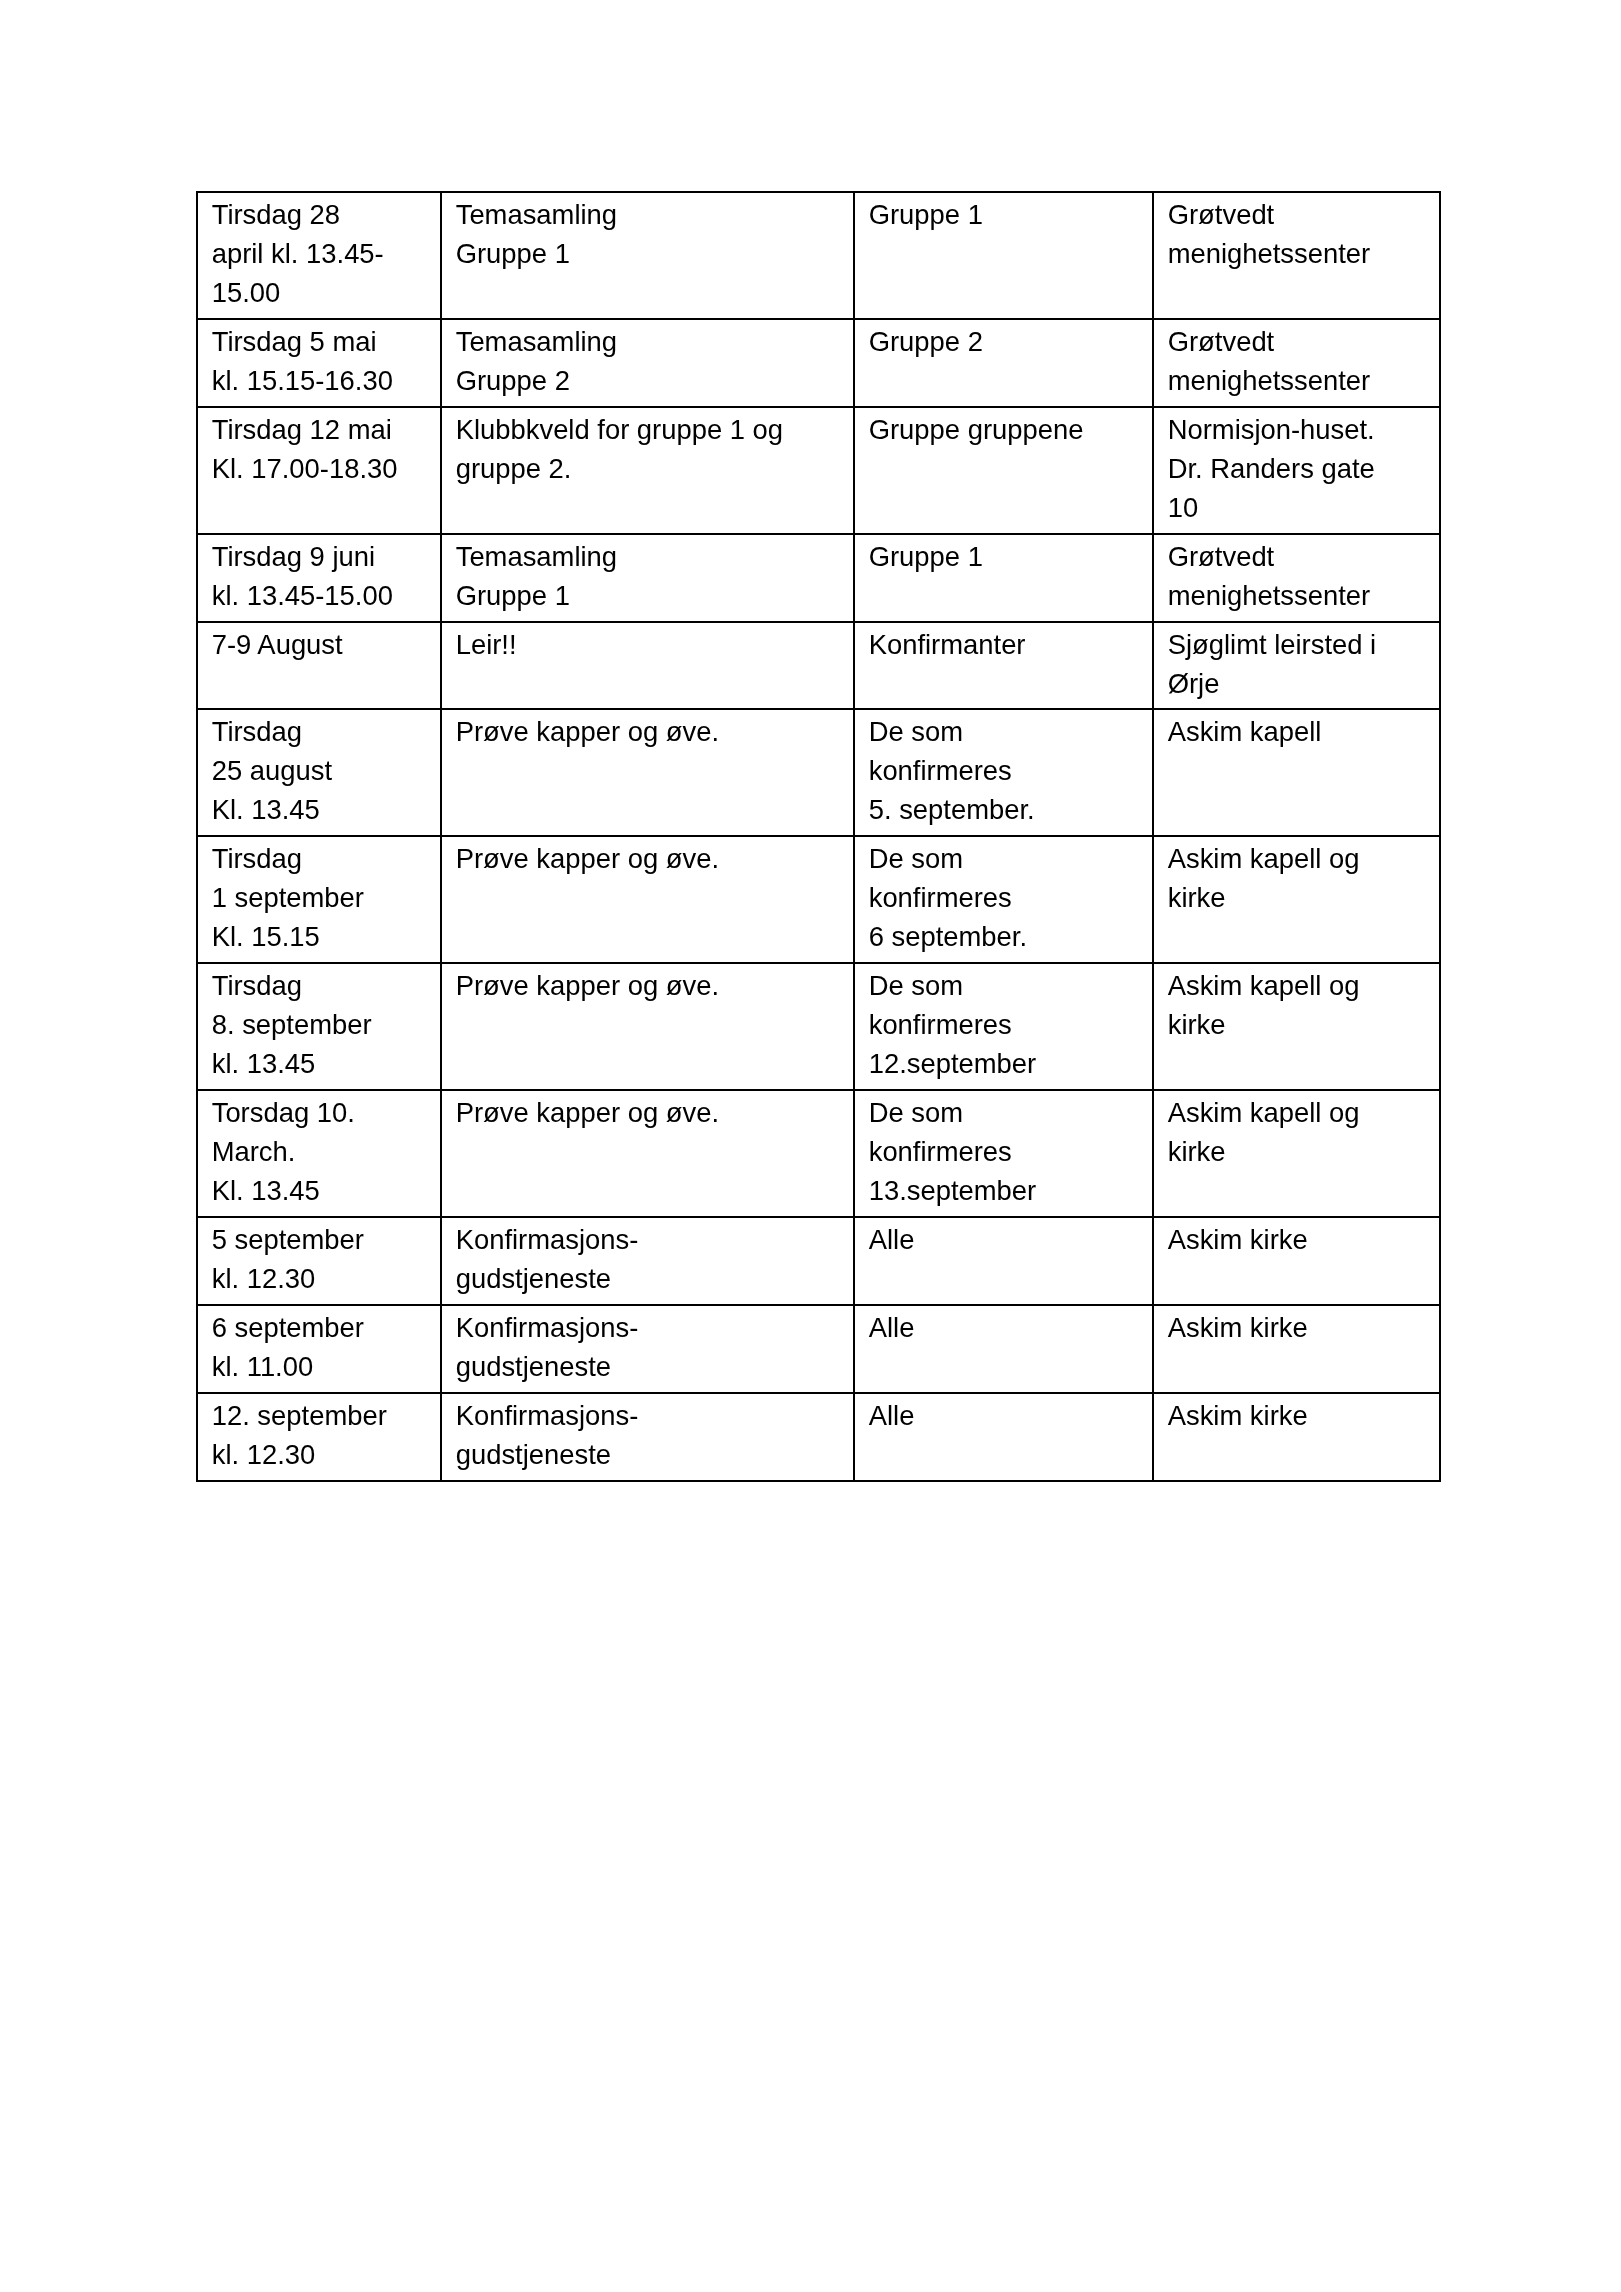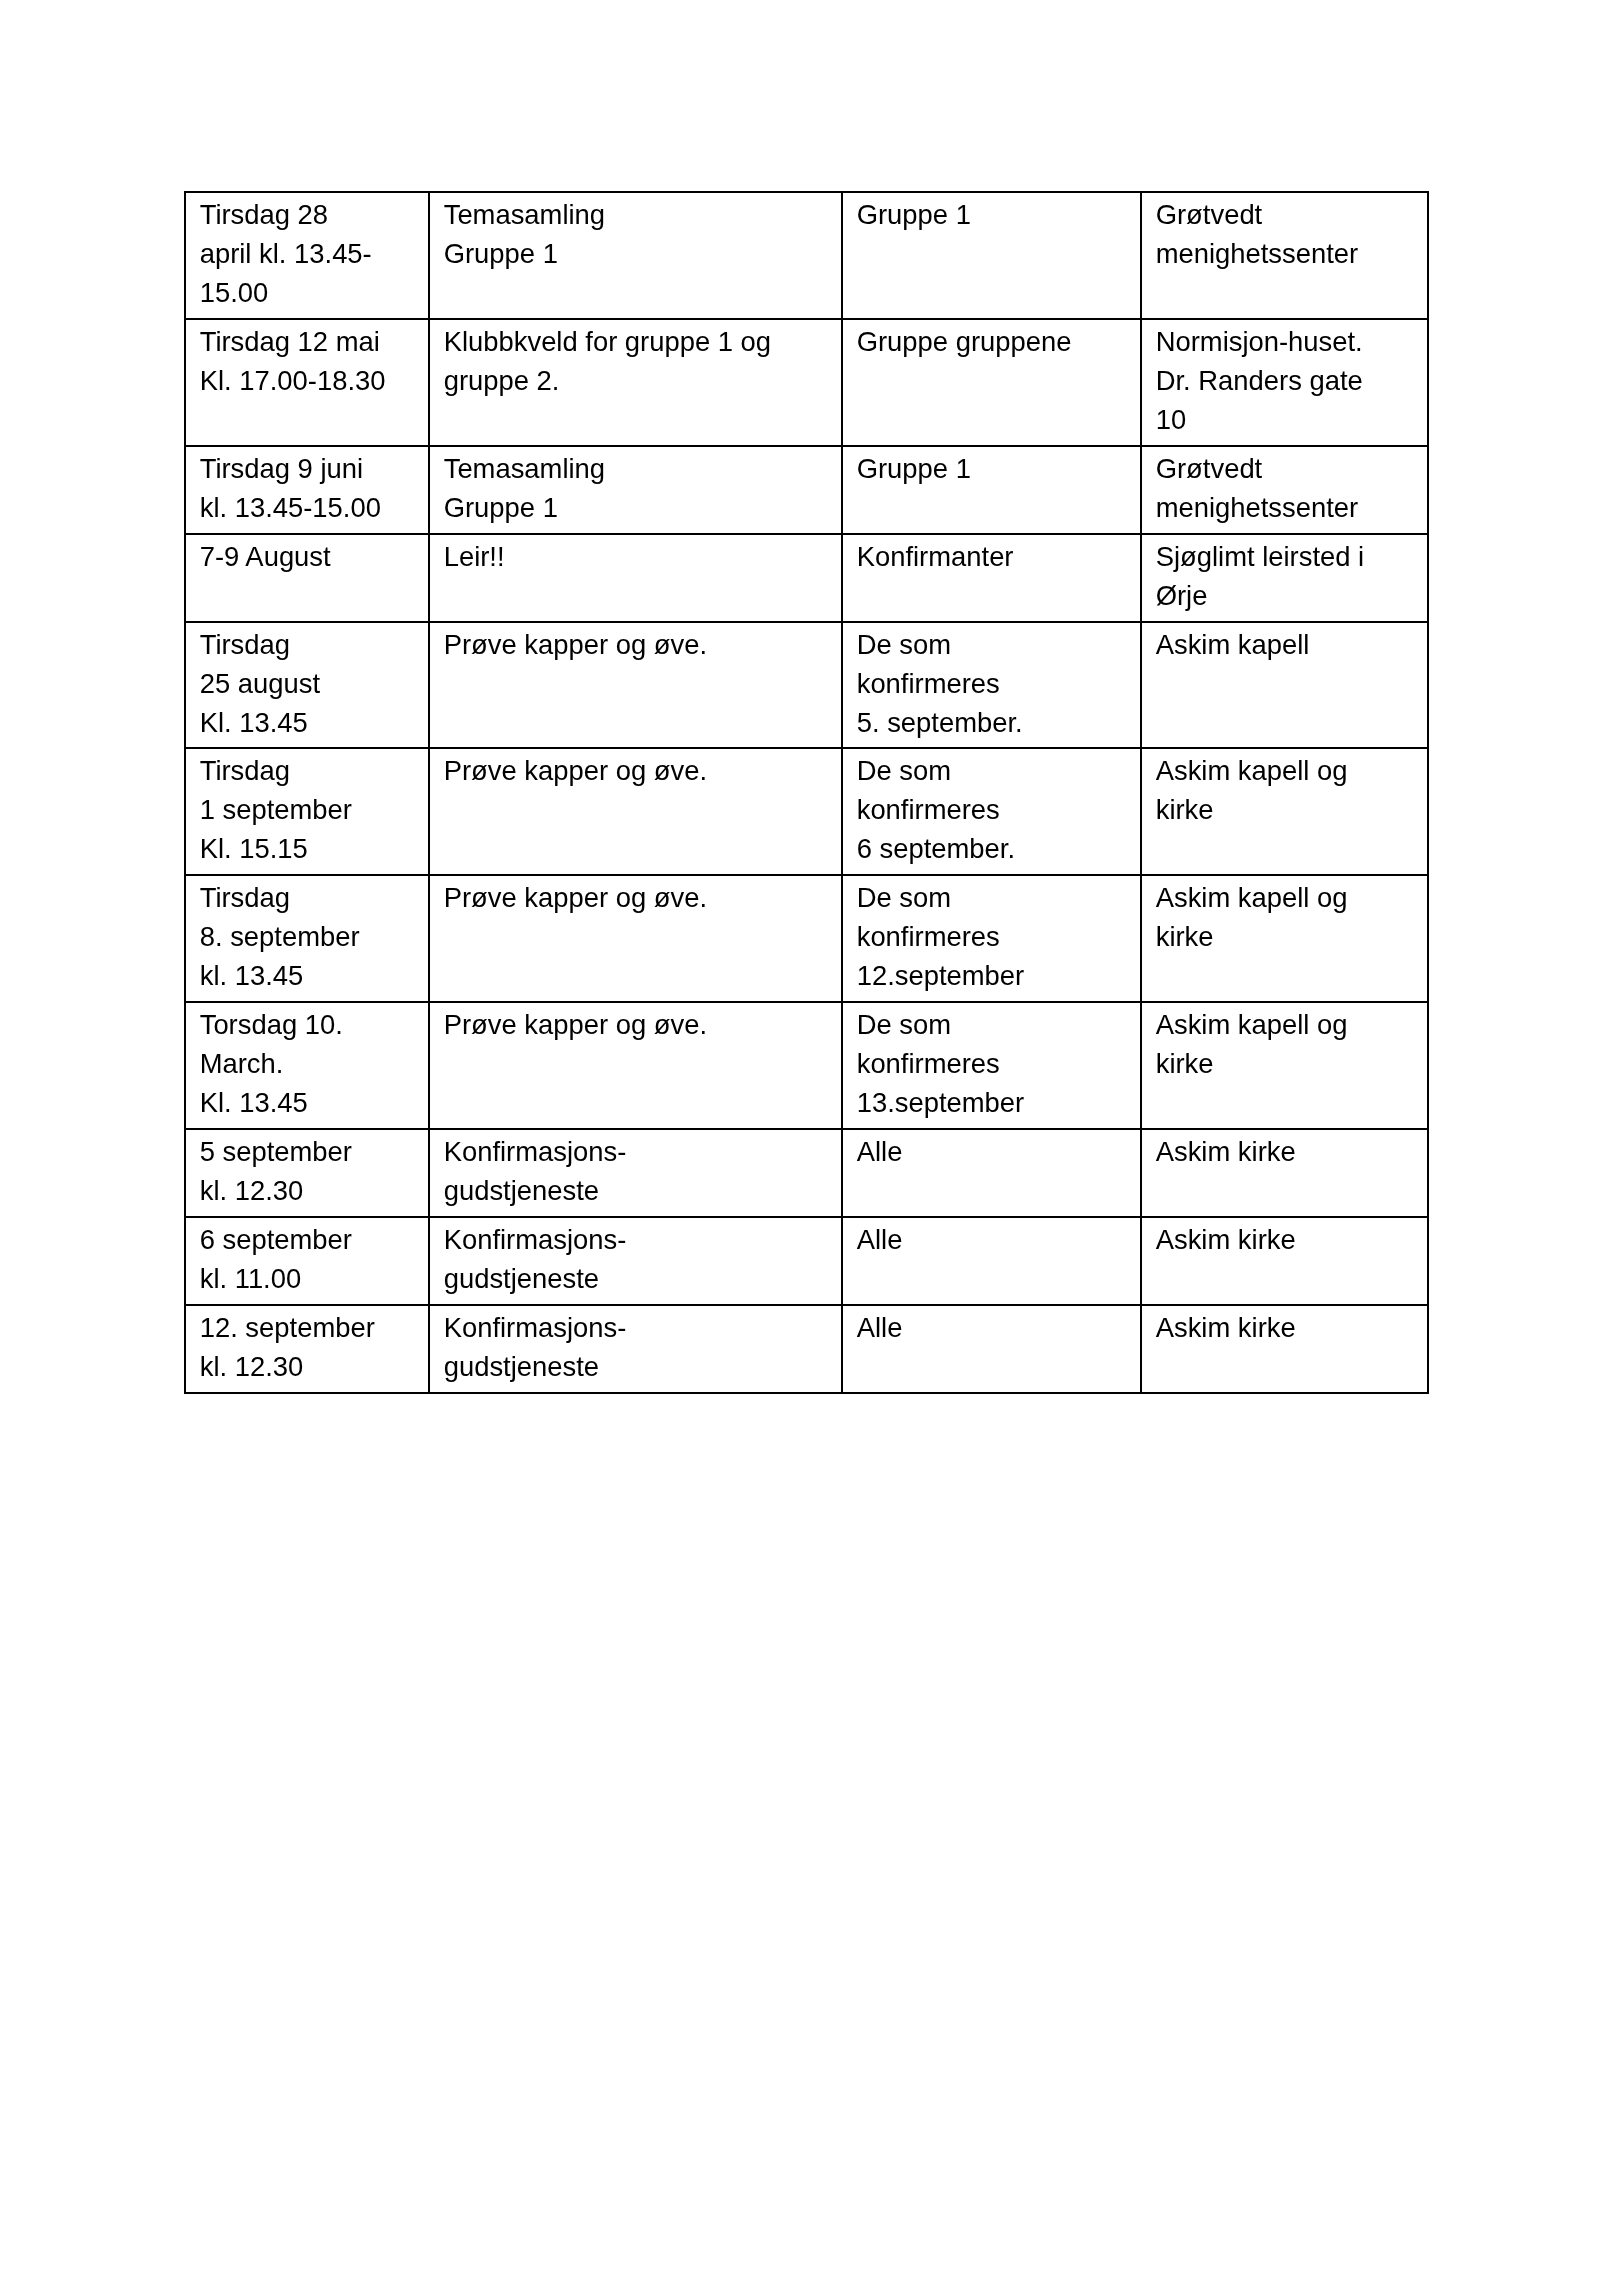--- a/index.html
+++ b/index.html
@@ -10,21 +10,21 @@
   .page {
     position: relative;
     width: 1621px;
     height: 2293px;
     background: #ffffff;
     font-family: "Liberation Sans", "DejaVu Sans", sans-serif;
     color: #000000;
   }
   table.schedule {
     position: absolute;
-    left: 184px;
+    left: 196px;
     top: 191px;
     width: 1243px;
     border-collapse: collapse;
     table-layout: fixed;
   }
   table.schedule td {
     border: 2px solid #000000;
     vertical-align: top;
     padding: 2px 13.7px 5.9px 13.7px;
     font-size: 27.4px;
@@ -49,20 +49,29 @@
       <col class="c4">
     </colgroup>
     <tbody>
         <tr>
           <td>Tirsdag 28
 april kl. 13.45-
 15.00</td>
           <td>Temasamling
 Gruppe 1</td>
           <td>Gruppe 1</td>
+          <td>Grøtvedt
+menighetssenter</td>
+        </tr>
+        <tr>
+          <td>Tirsdag 5 mai
+kl. 15.15-16.30</td>
+          <td>Temasamling
+Gruppe 2</td>
+          <td>Gruppe 2</td>
           <td>Grøtvedt
 menighetssenter</td>
         </tr>
         <tr>
           <td>Tirsdag 12 mai
 Kl. 17.00-18.30</td>
           <td>Klubbkveld for gruppe 1 og
 gruppe 2.</td>
           <td>Gruppe gruppene</td>
           <td>Normisjon-huset.

